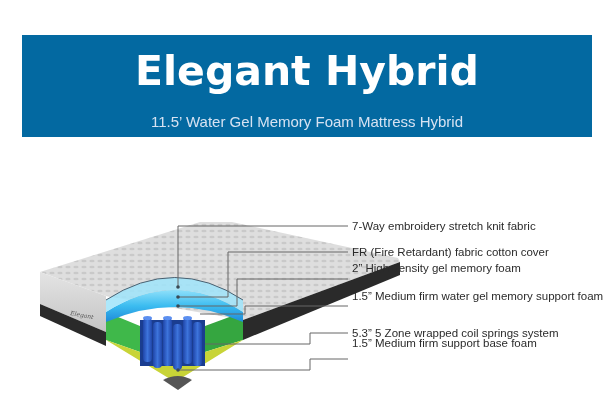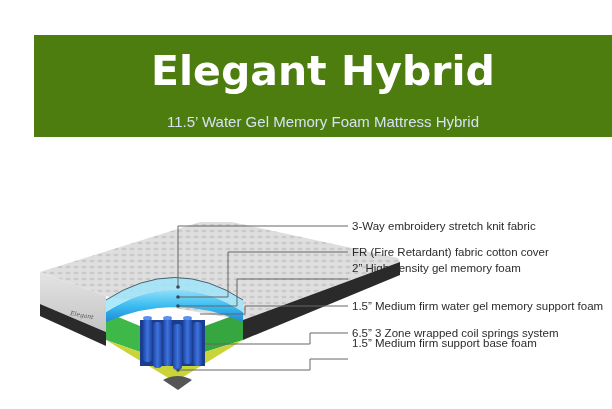--- a/index.html
+++ b/index.html
@@ -1,23 +1,22 @@
 <!DOCTYPE html>
 <html><head>
   <meta charset="utf-8">
   <style>
     html, body { margin: 0; padding: 0; }
     body {
       width: 612px; height: 409px; background: #ffffff; position: relative; overflow: hidden;
       font-family: "DejaVu Sans", sans-serif;
     }
     .banner {
-      position: absolute; left: 34px; top: 35px; width: 570px; height: 102px;
-      background: #4d7c0f;
-      padding-left: 8px;
+      position: absolute; left: 22px; top: 35px; width: 570px; height: 102px;
+      background: #0369a1;
     }
     .banner-title {
       position: absolute; left: 0; right: 0; top: 8px; text-align: center;
       color: #ffffff; font-family: "DejaVu Sans", sans-serif; font-weight: bold;
       font-size: 41px; letter-spacing: 0px; line-height: 56px;
     }
     .banner-subtitle {
       position: absolute; left: 0; right: 0; top: 78px; text-align: center;
       color: #d6e2f2; font-family: "Liberation Sans", sans-serif;
       font-size: 15px; line-height: 18px;
@@ -114,18 +113,18 @@
     <polyline points="348,359 310,359 310,370 178,370"></polyline>
   </g>
   <g fill="#3a4a55">
     <circle cx="178" cy="287" r="1.8"></circle>
     <circle cx="178" cy="297" r="1.8"></circle>
     <circle cx="178" cy="306" r="1.8"></circle>
     <circle cx="178" cy="370" r="1.8"></circle>
   </g>
 </svg>
 
-<div class="callout-label" style="top:219px">3-Way embroidery stretch knit fabric</div>
+<div class="callout-label" style="top:219px">7-Way embroidery stretch knit fabric</div>
 <div class="callout-label" style="top:245px">FR (Fire Retardant) fabric cotton cover</div>
 <div class="callout-label" style="top:261px">2” High density gel memory foam</div>
-<div class="callout-label" style="top:299px">1.5” Medium firm water gel memory support foam</div>
-<div class="callout-label" style="top:326px">6.5” 3 Zone wrapped coil springs system</div>
+<div class="callout-label" style="top:289px">1.5” Medium firm water gel memory support foam</div>
+<div class="callout-label" style="top:326px">5.3” 5 Zone wrapped coil springs system</div>
 <div class="callout-label" style="top:336px">1.5” Medium firm support base foam</div>
 
 </body></html>

